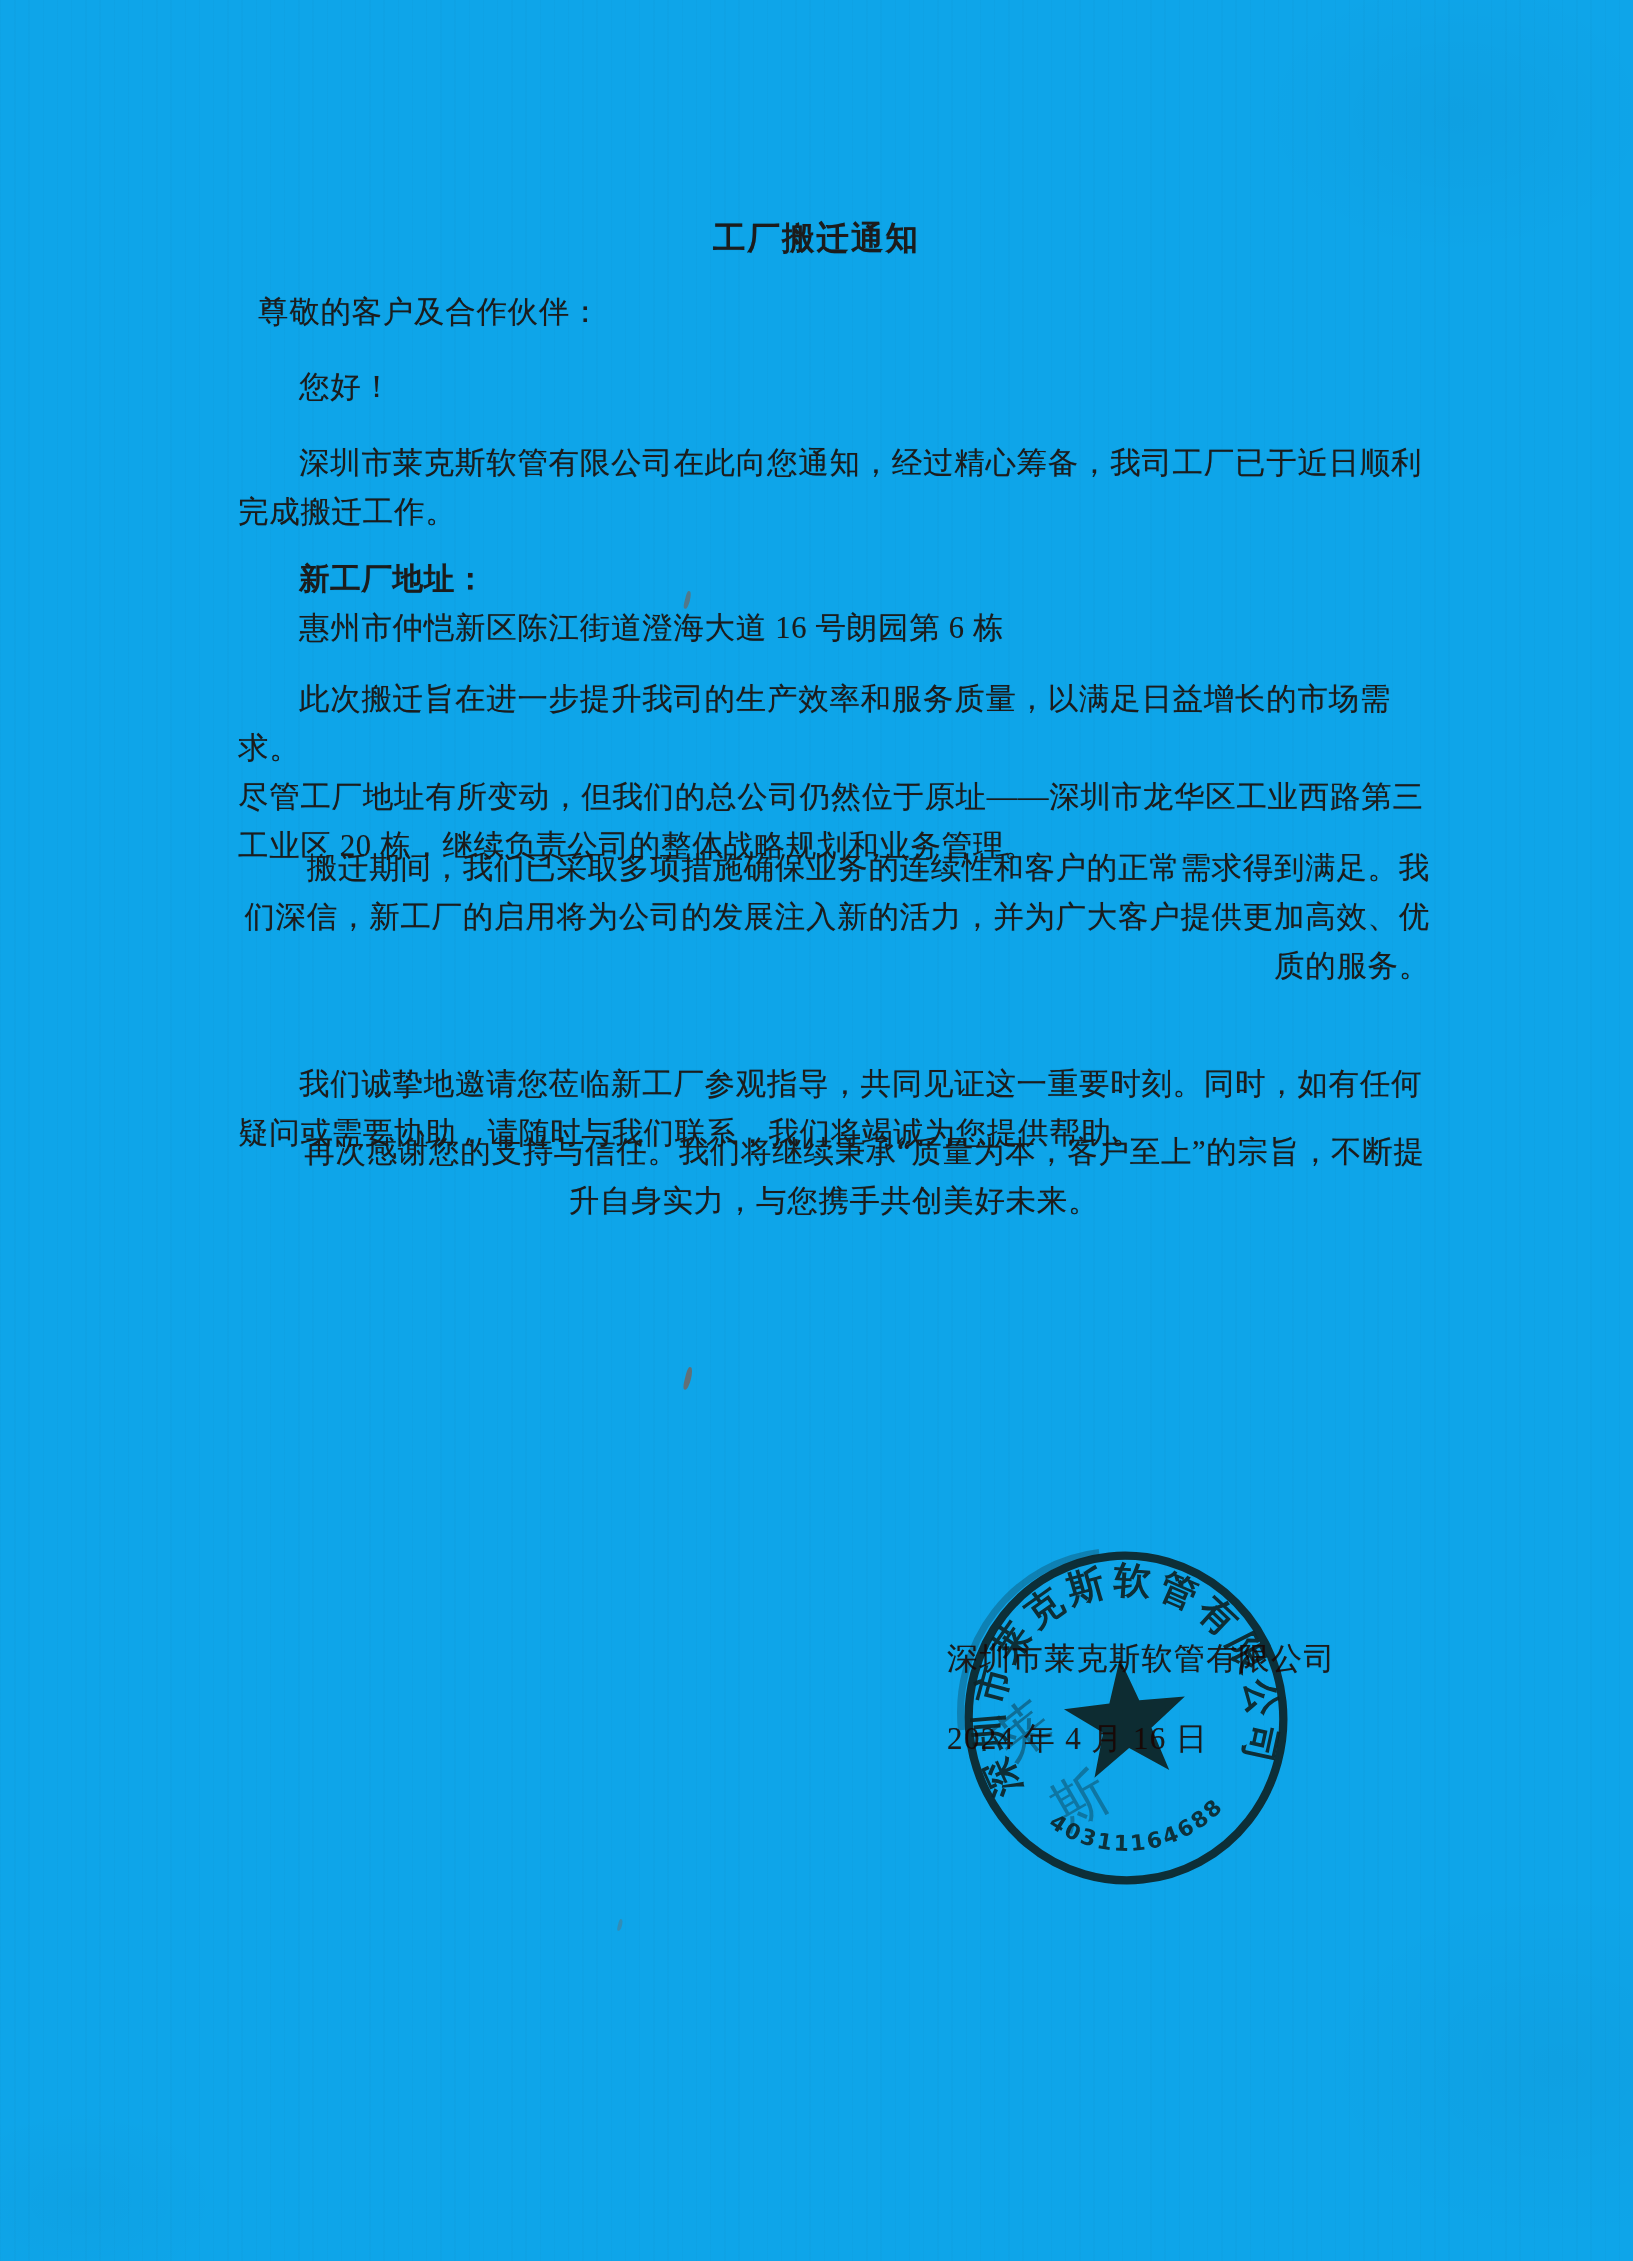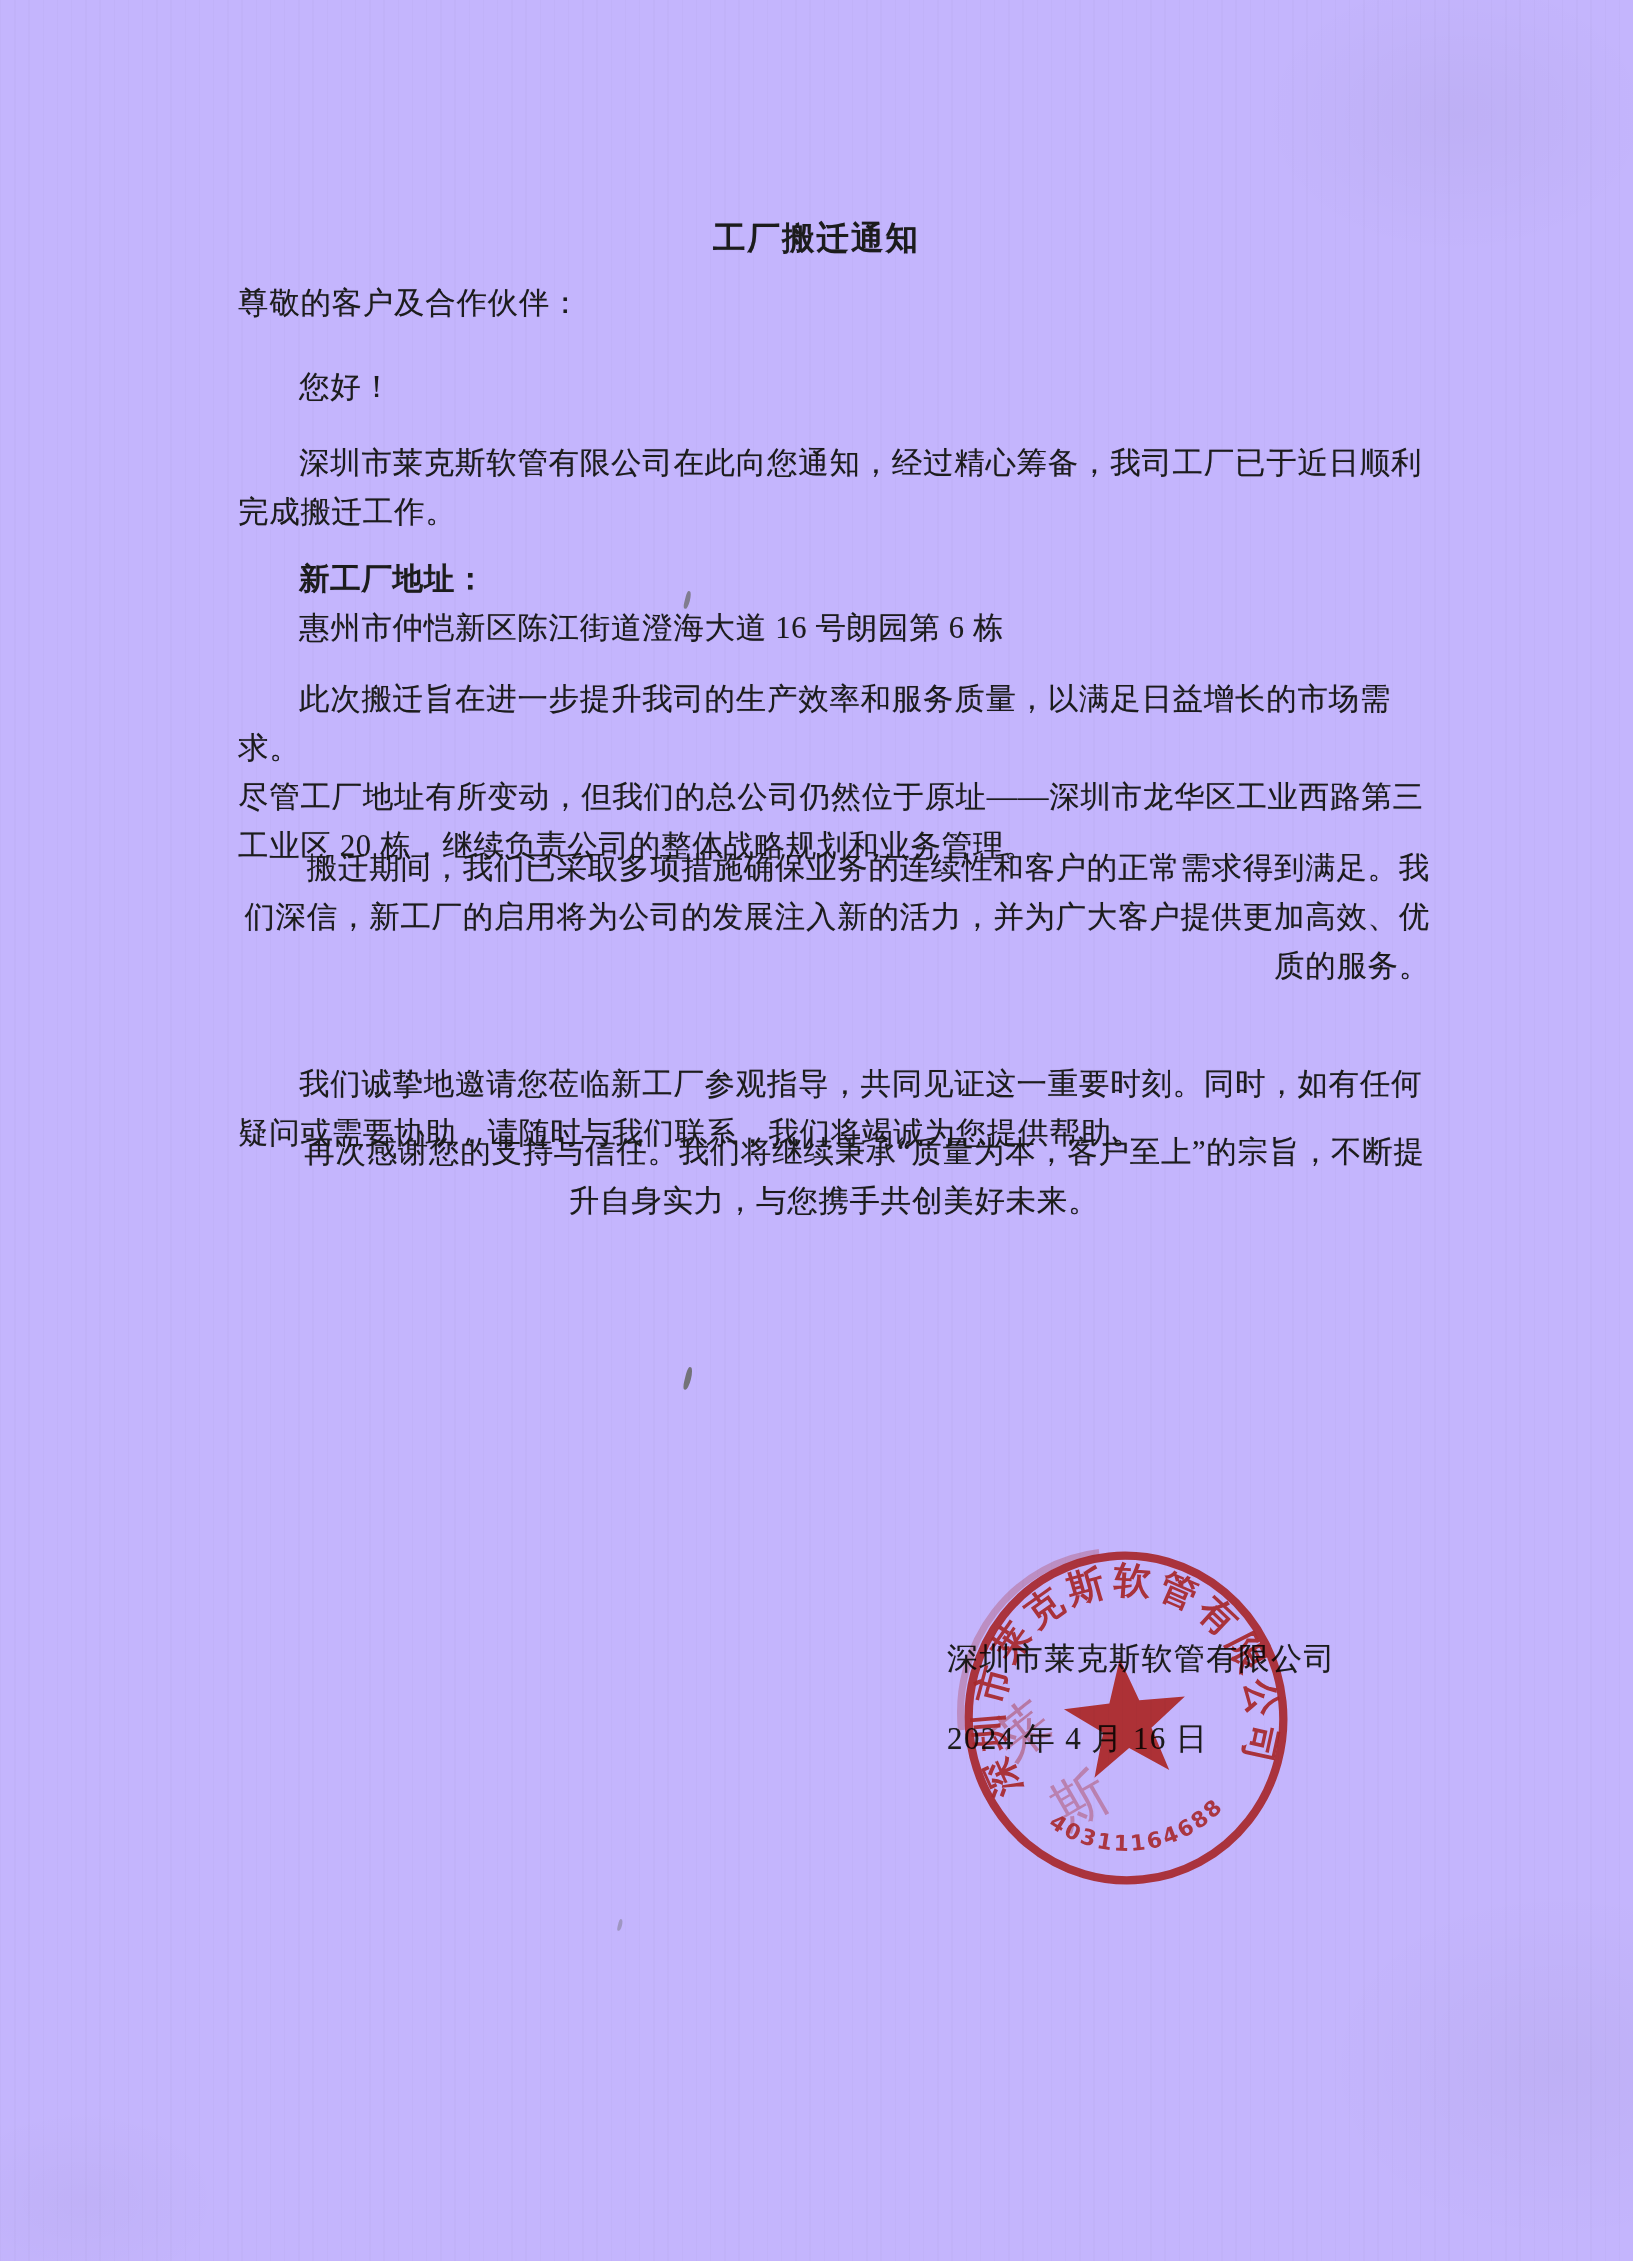--- a/index.html
+++ b/index.html
@@ -1,19 +1,19 @@
 <!DOCTYPE html>
 <html style="font-size:10.8px"><head>
 <meta charset="utf-8">
 <style>
   html,body{margin:0;padding:0;background:#888;}
   .page{
     position:relative;
     width:1633px;height:2261px;
-    background:#c4b5fd;
+    background:#0ea5e9;
     overflow:hidden;
     font-family:"Liberation Serif","DejaVu Serif",serif;
     color:#1c1c1c;
   }
   
   .page::before{
     content:"";position:absolute;inset:0;pointer-events:none;
     background:
       repeating-linear-gradient(90deg, rgba(0,0,0,0.016) 0 1.4px, rgba(0,0,0,0) 1.4px 14.2px),
       radial-gradient(284px 203px at 1456px 115px, rgba(0,0,0,0.03), rgba(0,0,0,0) 70%),
@@ -40,21 +40,21 @@
   .a2{left:685px;top:1367px;width:6.1px;height:23px;opacity:.9;}
   .a3{left:618px;top:1919px;width:4.1px;height:12.2px;opacity:.4;}
 </style>
 </head>
 <body>
 
 <div class="page">
 
   <h1 class="blk title" style="top:214px;">工厂搬迁通知</h1>
 
-  <p class="blk body-left" style="top:279px;">尊敬的客户及合作伙伴：</p>
+  <p class="blk body-left" style="top:288px;margin-left:20px;">尊敬的客户及合作伙伴：</p>
 
   <p class="blk body-left ind" style="top:363px;">您好！</p>
 
   <p class="blk body-left ind" style="top:439px;">深圳市莱克斯软管有限公司在此向您通知，经过精心筹备，我司工厂已于近日顺利
 完成搬迁工作。</p>
 
   <p class="blk body-left ind bold" style="top:555px;">新工厂地址：</p>
 
   <p class="blk body-left ind" style="top:604px;">惠州市仲恺新区陈江街道澄海大道 16 号朗园第 6 栋</p>
 

